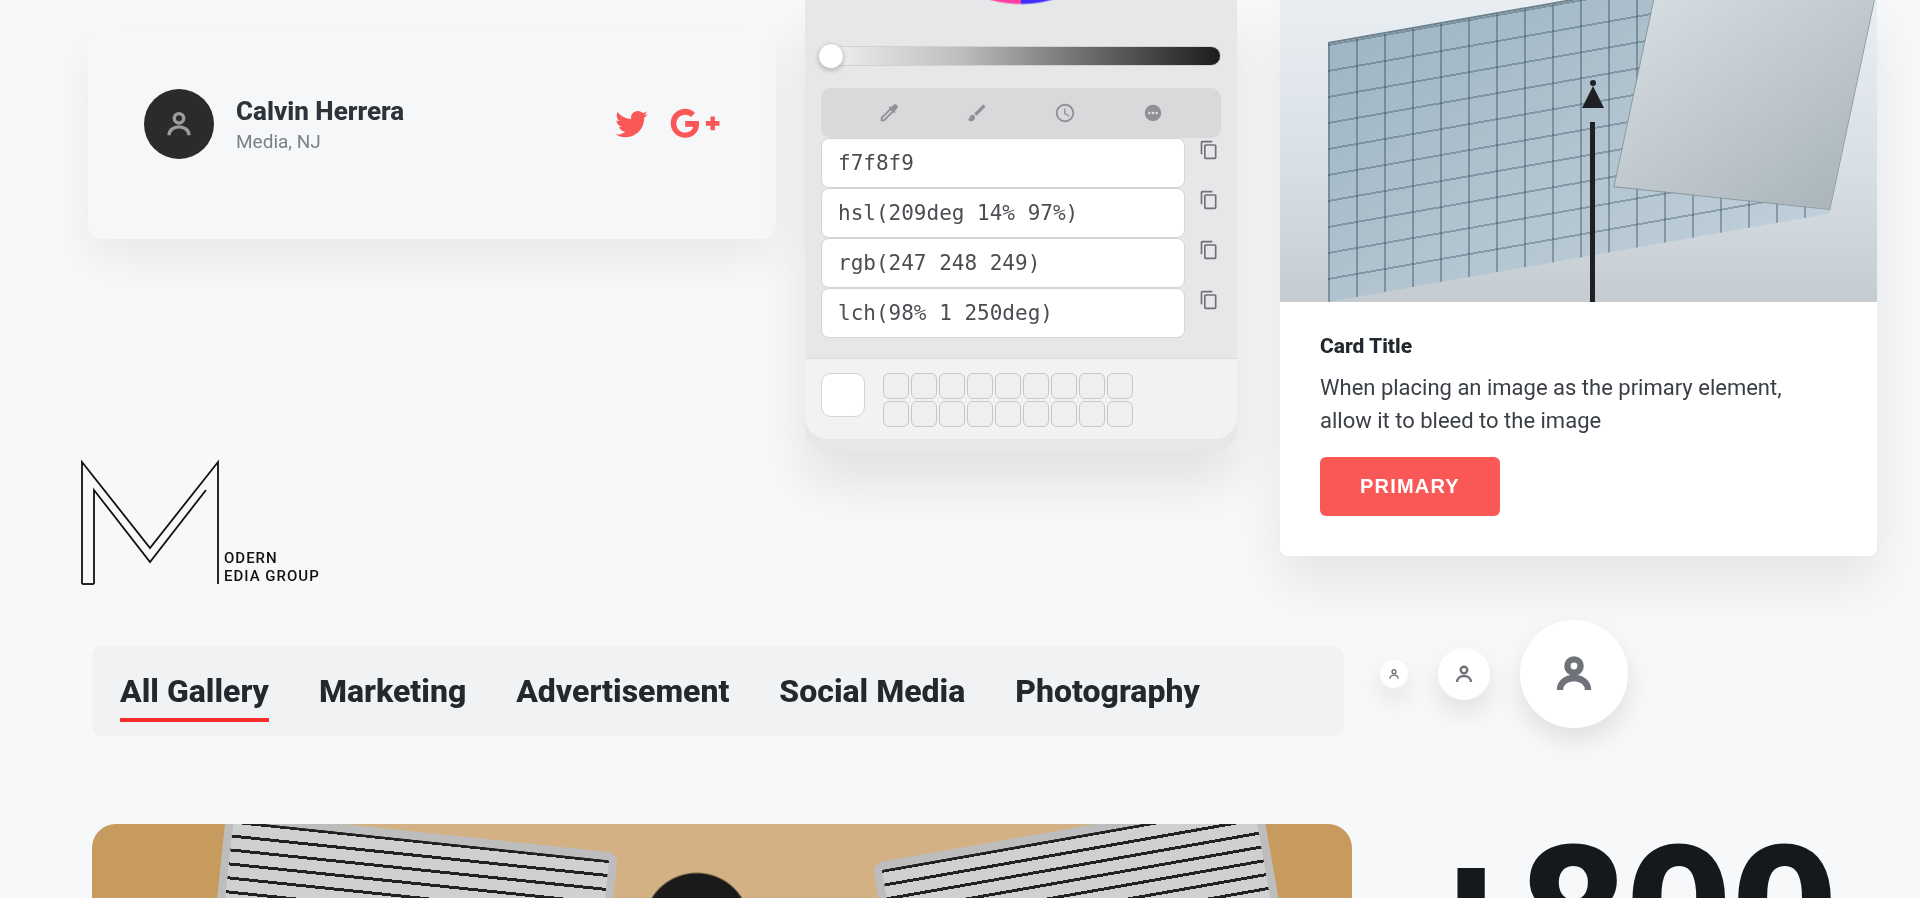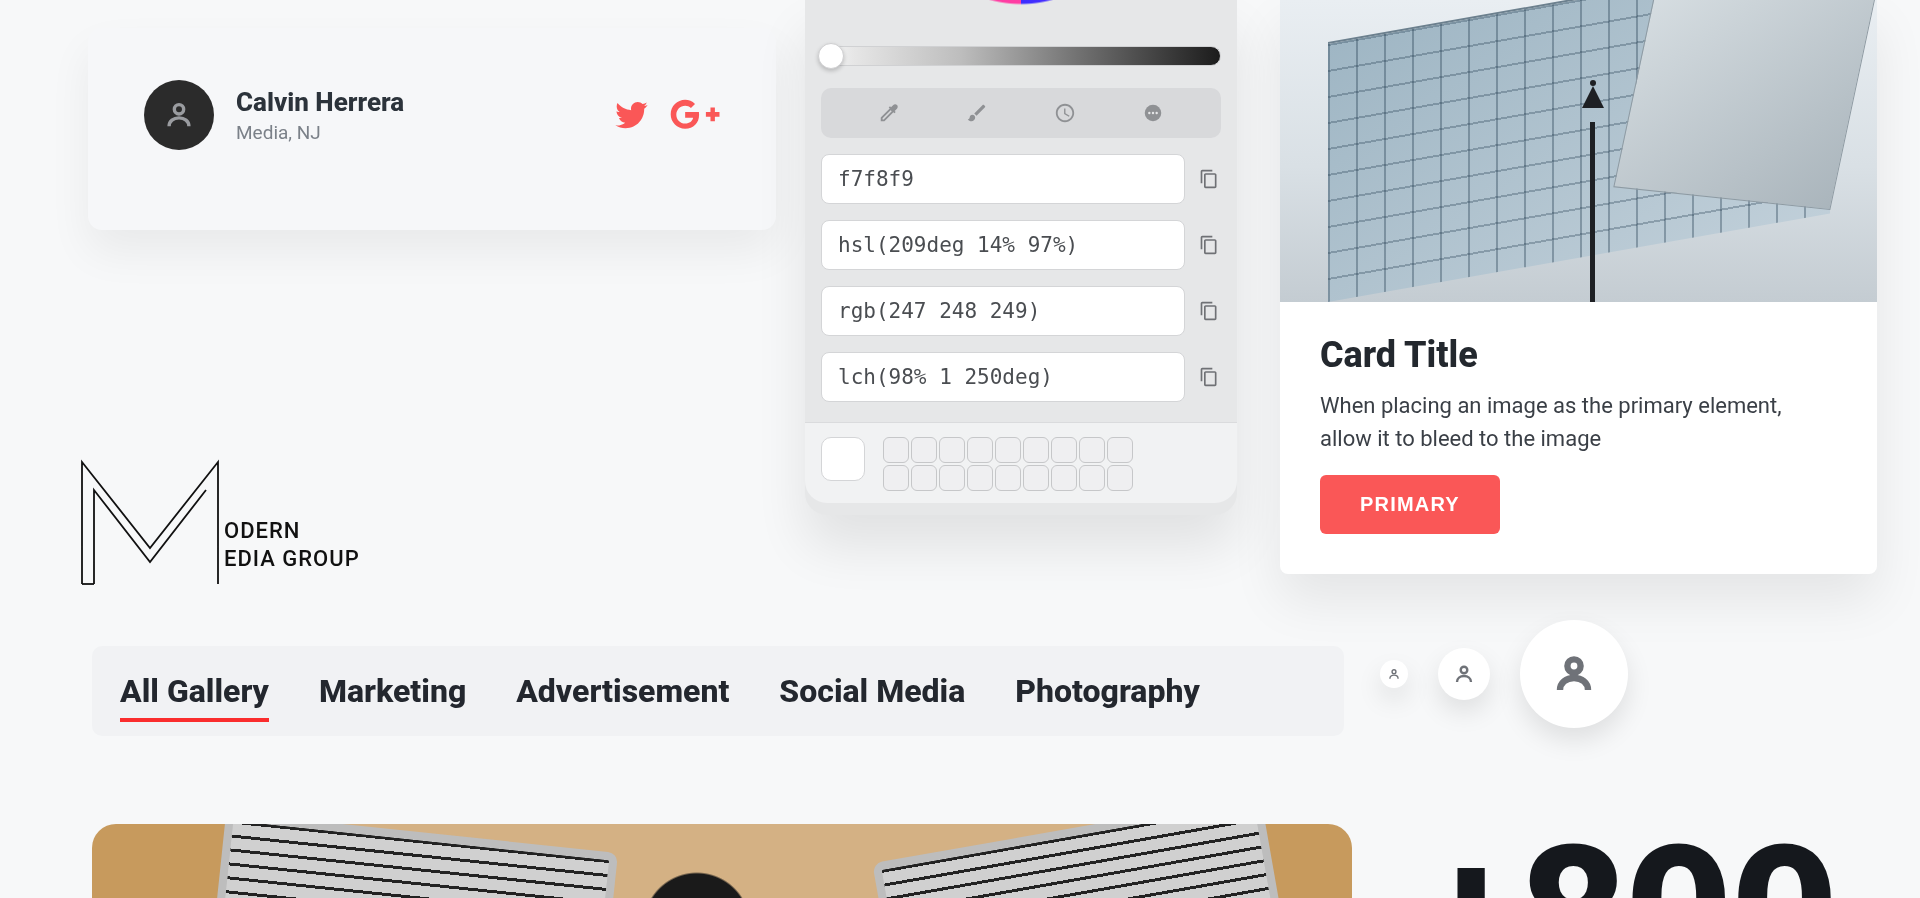--- a/index.html
+++ b/index.html
@@ -21,20 +21,21 @@
       background: #f6f7f9;
       border-radius: 14px;
       box-shadow: 0 22px 44px rgba(0,0,0,0.06);
       padding: 52px 56px 52px 56px;
     }
     .testimonial-header {
       display: flex;
       align-items: center;
       gap: 22px;
       margin-bottom: 28px;
+      margin-top: 9px;
     }
     .avatar-circle {
       width: 70px;
       height: 70px;
       border-radius: 50%;
       background: #2b2b2b;
       display: flex;
       align-items: center;
       justify-content: center;
       flex-shrink: 0;
@@ -92,21 +93,21 @@
       margin-top: 22px;
       background: #d8d9db;
       border-radius: 10px;
       height: 50px;
       display: flex;
       align-items: center;
       justify-content: space-around;
       padding: 0 24px;
     }
     .tool-row svg { width: 22px; height: 22px; fill: #8f9194; }
-    .color-field-row { display: flex; gap: 12px; margin-top: 16px; align-items: center; }
+    .color-field-row { display: flex; gap: 12px; align-items: flex-start; }
     .color-field {
       flex: 1;
       background: #fff;
       border: 1px solid #d4d5d7;
       border-radius: 8px;
       padding: 12px 16px;
       font-family: ui-monospace, 'SF Mono', Menlo, Consolas, monospace;
       font-size: 21px;
       color: #4a4d51;
     }
@@ -203,39 +204,39 @@
     }
     .lamp-post::after {
       content: '';
       position: absolute;
       top: -42px;
       left: 50%;
       transform: translateX(-50%);
       width: 6px; height: 6px; background: #1e2024; border-radius: 50%;
     }
     .card-body { padding: 32px 40px 40px 40px; }
-    .card-body h3 { font-size: 36px; font-weight: 800; color: #23282e; }
+    .card-body h3 { font-size: 21px; font-weight: 800; color: #23282e; }
     .card-body p { margin-top: 14px; font-size: 22px; color: #3a3f46; line-height: 1.48; }
     .primary-btn {
       margin-top: 20px;
       background: #fa5757;
       color: #fff;
       border: none;
       font-size: 20px;
       font-weight: 700;
       letter-spacing: 1.2px;
       padding: 18px 40px;
       border-radius: 6px;
       cursor: pointer;
     }
 
     
     .logo { position: absolute; left: 76px; top: 452px; display:flex; align-items:flex-end; gap:0; }
     .logo-m { width: 148px; height: 136px; }
-    .logo-text { font-size: 22px; letter-spacing: 1px; color:#111; font-weight:500; line-height:1.25; margin-bottom:16px; }
+    .logo-text { font-size: 15px; letter-spacing: 1px; color:#111; font-weight:500; line-height:1.25; margin-bottom:2px; }
     .logo-text span { display:block; }
 
     
     .tabs-bar {
       position: absolute;
       left: 92px;
       top: 646px;
       width: 1252px;
       background: #f1f2f4;
       border-radius: 10px;

